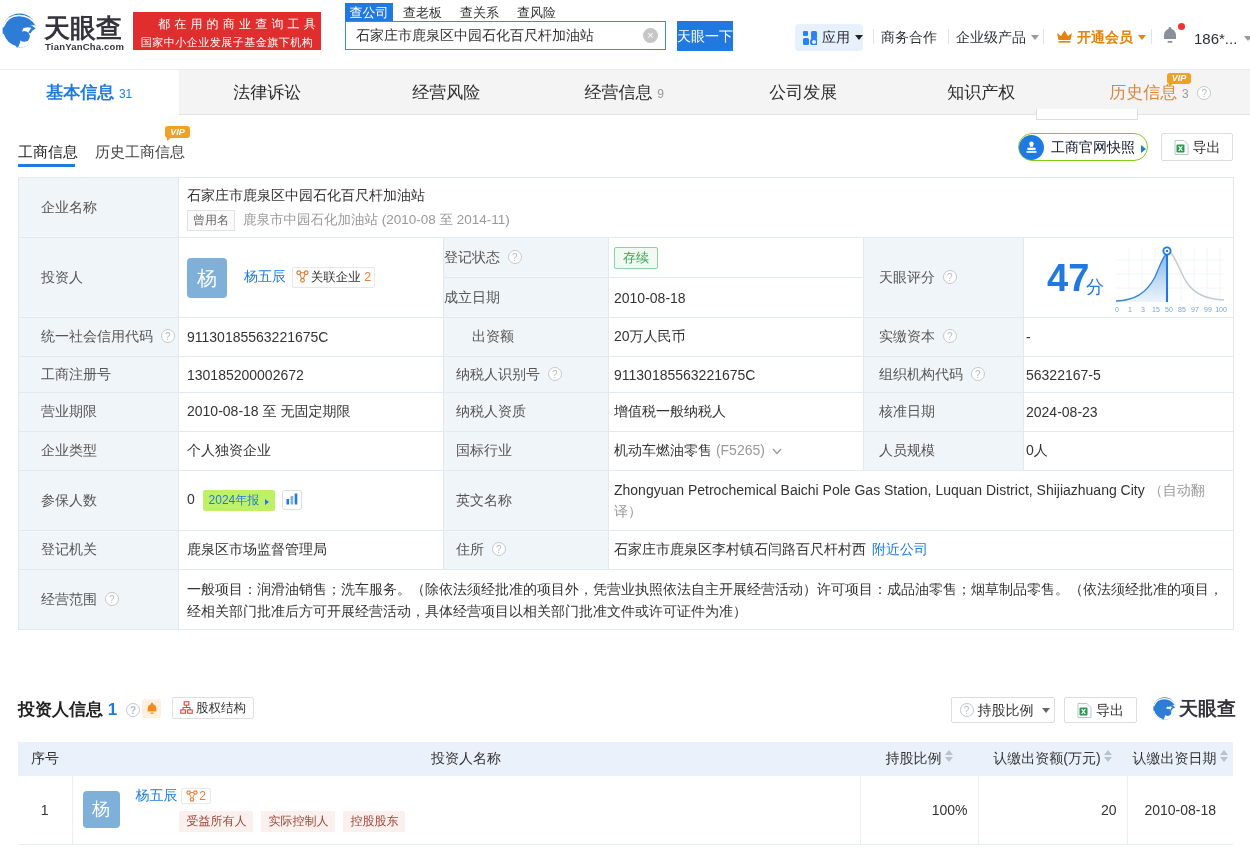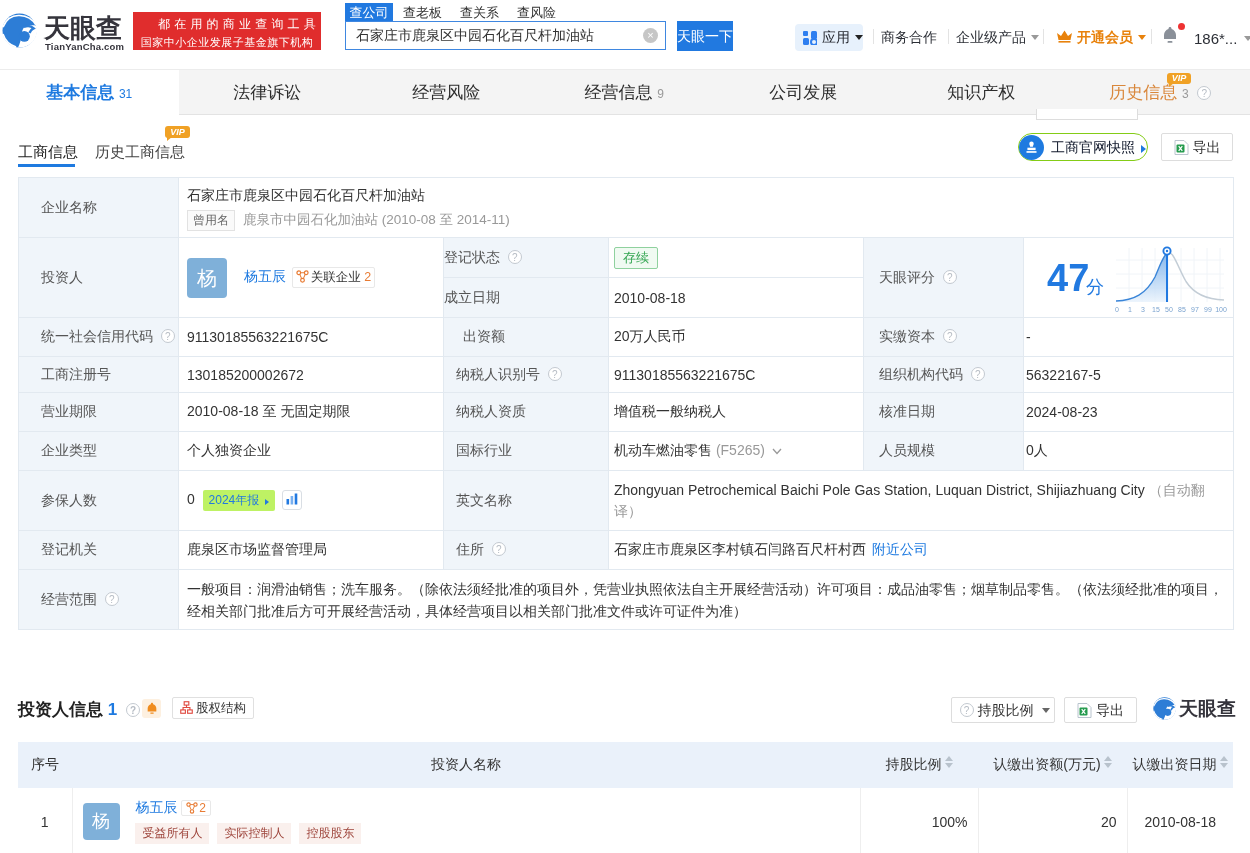--- a/index.html
+++ b/index.html
@@ -64,21 +64,21 @@
 .avatar { display:inline-block; width:40px; height:40px; background:#7fb0d9; border-radius:4px; color:#fff; font-size:20px; text-align:center; line-height:40px; vertical-align:middle; }
 .reltag { display:inline-block; border:1px solid #e8e8e8; border-radius:2px; font-size:12.5px; color:#333; padding:1px 3px; }
 .reltag .n { color:#e87b33; }
 .pill { display:inline-block; background:#bef264; color:#2179e0; font-size:12px; border-radius:2px; padding:2px 6px; }
 .charticon { display:inline-block; width:20px; height:20px; border:1px solid #d9dee4; border-radius:3px; text-align:center; line-height:18px; vertical-align:middle; }
 
 
 #sec2 { position:absolute; left:0; top:690px; width:1250px; }
 #sec2 h2 { position:absolute; left:18px; top:8px; font-size:17px; color:#222; font-weight:bold; }
 #itbl { position:absolute; left:18px; top:52px; border-collapse:collapse; table-layout:fixed; width:1215px; }
-#itbl th { background:#eaf1fa; font-weight:normal; font-size:14px; color:#333; height:46px; }
+#itbl th { background:#eaf1fa; font-weight:normal; font-size:14px; color:#333; height:34px; }
 #itbl td { border-bottom:1px solid #e9eef3; font-size:14px; color:#333; }
 .sort { display:inline-block; vertical-align:1px; margin-left:3px; }
 .sort b,.sort i { display:block; width:0; height:0; border-left:4px solid transparent; border-right:4px solid transparent; }
 .sort b { border-bottom:5px solid #b8c2cc; margin-bottom:2px; }
 .sort i { border-top:5px solid #b8c2cc; }
 .rtag { display:inline-block; background:#faf0ed; color:#9e453c; font-size:12px; padding:2px 7px; margin-right:8px; }
 .btn { position:absolute; border:1px solid #ddd; border-radius:2px; background:#fff; font-size:14px; color:#333; text-align:center; }
 .tri-r { display:inline-block; width:0; height:0; border-top:4px solid transparent; border-bottom:4px solid transparent; border-left:5px solid #1e7ae0; vertical-align:-1px; margin-left:2px; }
 </style>
 </head>
@@ -235,21 +235,21 @@
         </svg>
       </td>
     </tr>
     <tr style="height:40px">
       <td class="lb2">成立日期</td>
       <td class="v2">2010-08-18</td>
     </tr>
     <tr style="height:39px">
       <td class="lb">统一社会信用代码 <span class="qm">?</span></td>
       <td class="v">91130185563221675C</td>
-      <td class="lb2" style="padding-left:19px;">出资额</td>
+      <td class="lb2" style="padding-left:28px;">出资额</td>
       <td class="v2">20万人民币</td>
       <td class="lb3">实缴资本 <span class="qm">?</span></td>
       <td class="v3">-</td>
     </tr>
     <tr style="height:36px">
       <td class="lb">工商注册号</td>
       <td class="v">130185200002672</td>
       <td class="lb2" style="padding-left:12px;">纳税人识别号 <span class="qm">?</span></td>
       <td class="v2">91130185563221675C</td>
       <td class="lb3">组织机构代码 <span class="qm">?</span></td>
@@ -344,21 +344,21 @@
         <td style="text-align:center;border-right:1px solid #eee;">1</td>
         <td style="padding-left:10px;">
           <span class="avatar" style="width:37px;height:37px;line-height:37px;font-size:18px;">杨</span>
           <span style="display:inline-block;vertical-align:middle;margin-left:12px;">
             <div><span class="link">杨五辰</span> <span class="reltag" style="padding:0 4px;font-size:12px;"><svg width="12" height="12" viewBox="0 0 14 14" style="vertical-align:-2px;margin-right:1px">
                       <circle cx="3" cy="3" r="2" fill="none" stroke="#e87b33" stroke-width="1.3"></circle>
                       <circle cx="11" cy="3" r="2" fill="none" stroke="#e87b33" stroke-width="1.3"></circle>
                       <circle cx="7" cy="11" r="2" fill="none" stroke="#e87b33" stroke-width="1.3"></circle>
                       <path d="M4 4.5 L6 9 M10 4.5 L8 9 M5 3 L9 3" stroke="#e87b33" stroke-width="1.1" fill="none"></path>
                     </svg><span class="n">2</span></span></div>
-            <div style="margin-top:6px;"><span class="rtag">受益所有人</span><span class="rtag">实际控制人</span><span class="rtag">控股股东</span></div>
+            <div style="margin-top:6px;margin-left:44px;"><span class="rtag">受益所有人</span><span class="rtag">实际控制人</span><span class="rtag">控股股东</span></div>
           </span>
         </td>
         <td style="text-align:right;padding-right:10px;border-left:1px solid #eee;">100%</td>
         <td style="text-align:right;padding-right:10px;border-left:1px solid #eee;">20</td>
         <td style="text-align:center;border-left:1px solid #eee;">2010-08-18</td>
       </tr>
     </tbody>
       </table>
   </div>
 

